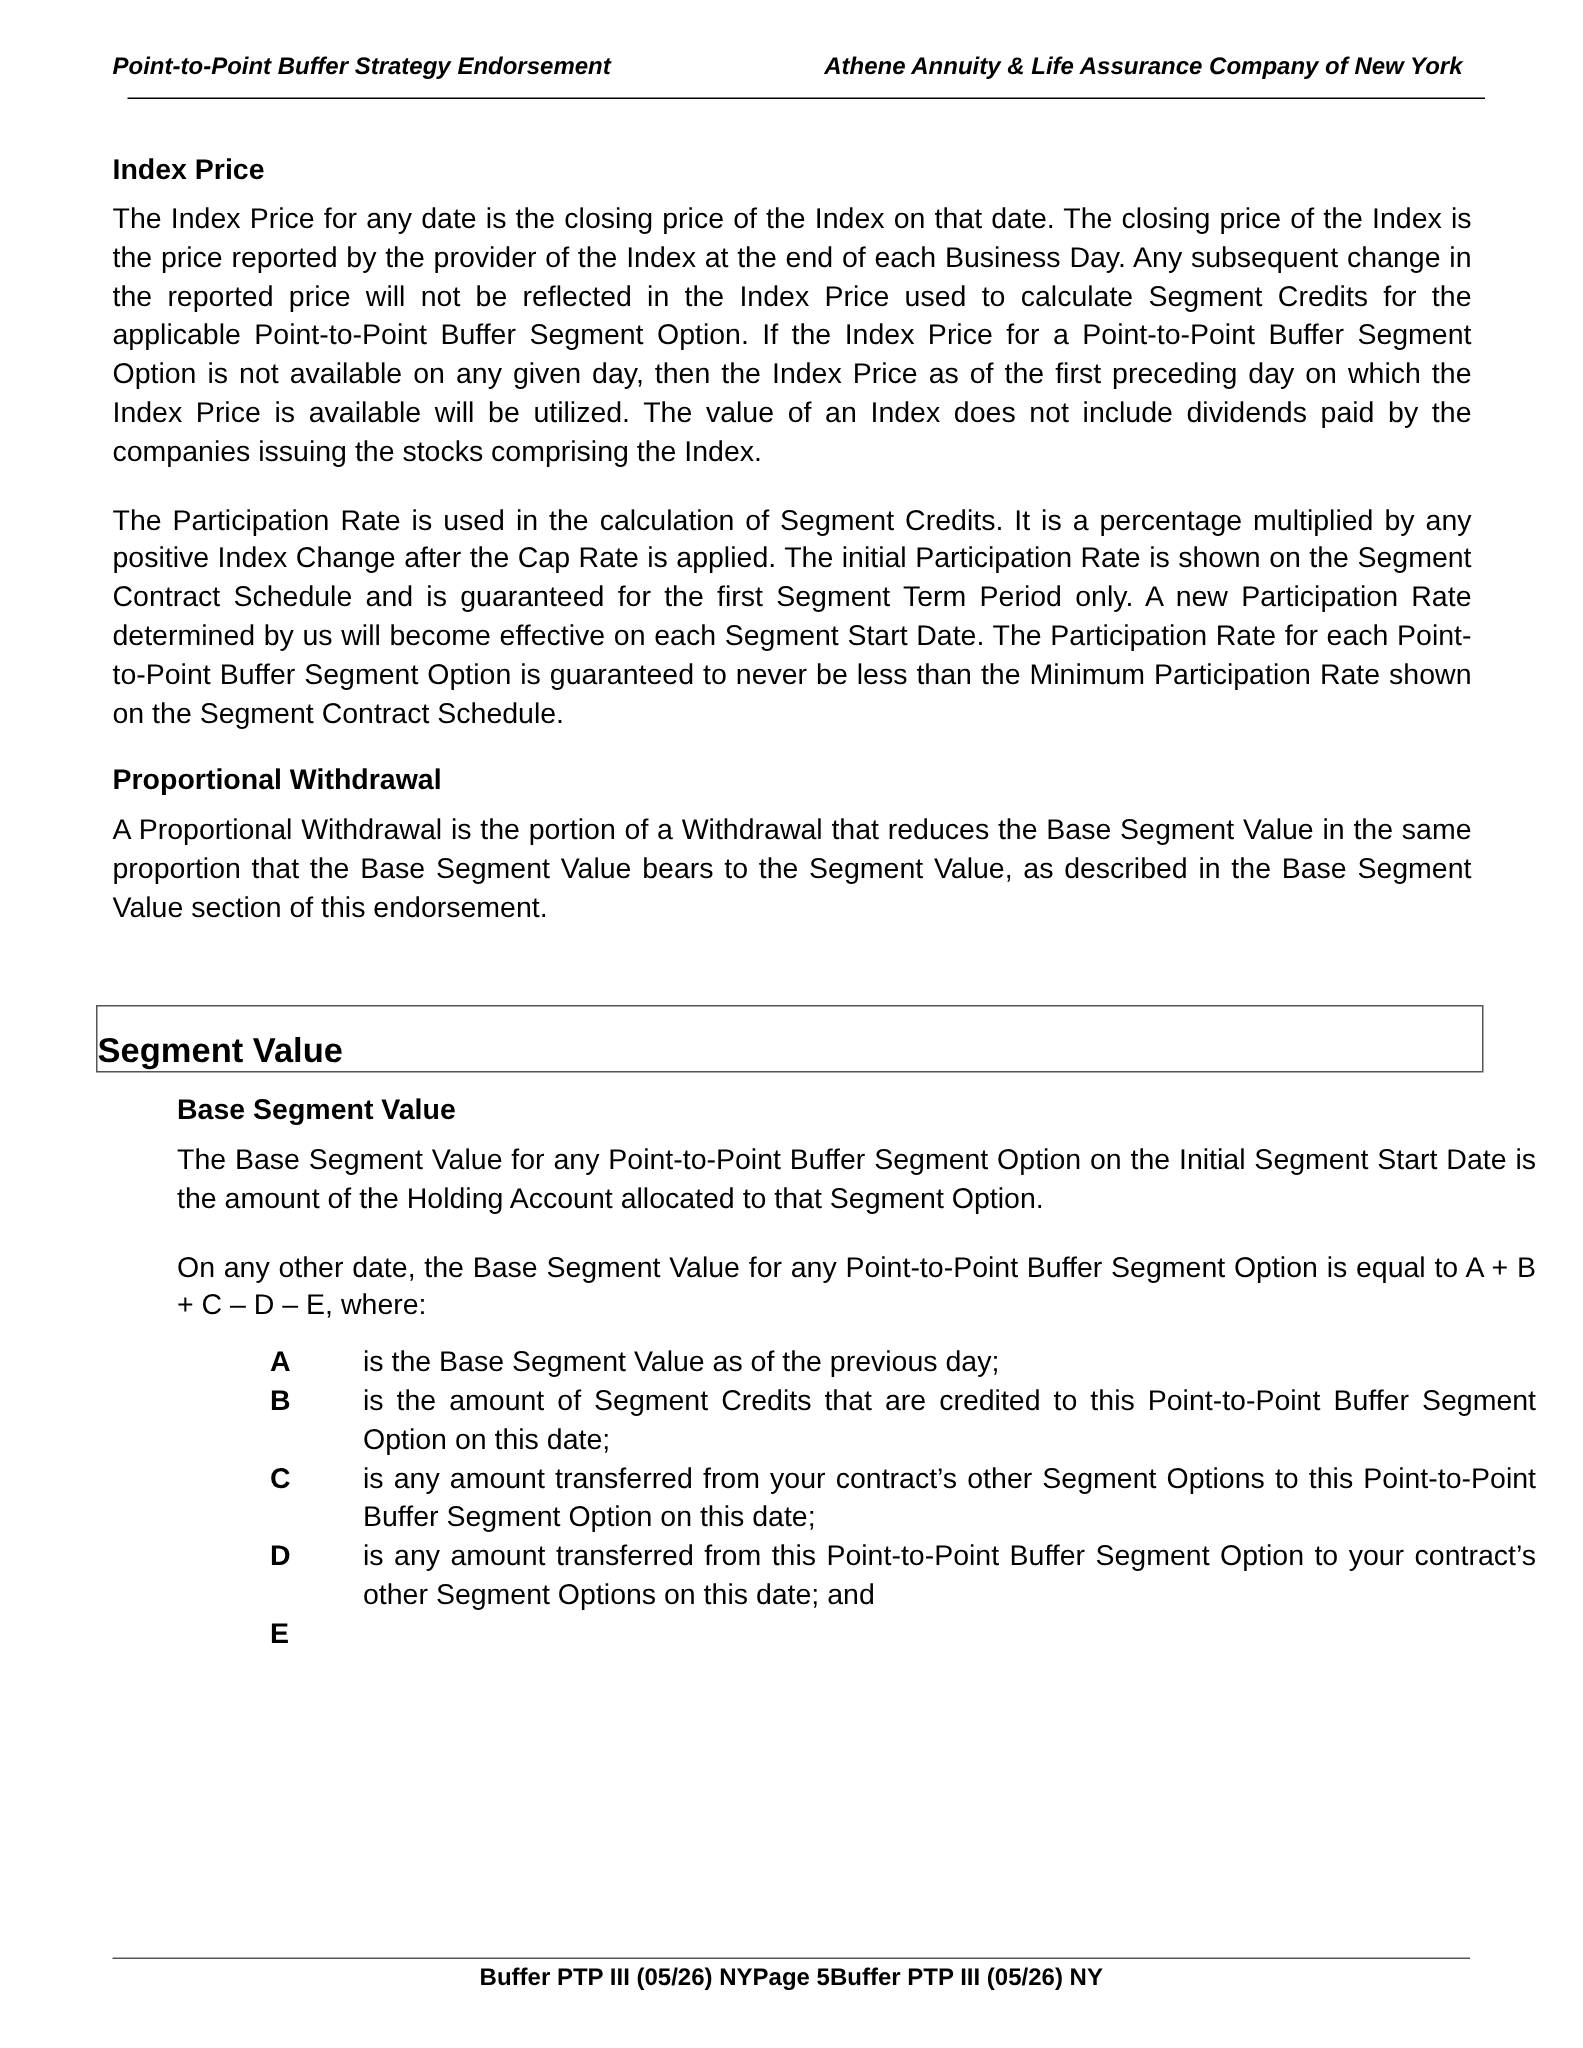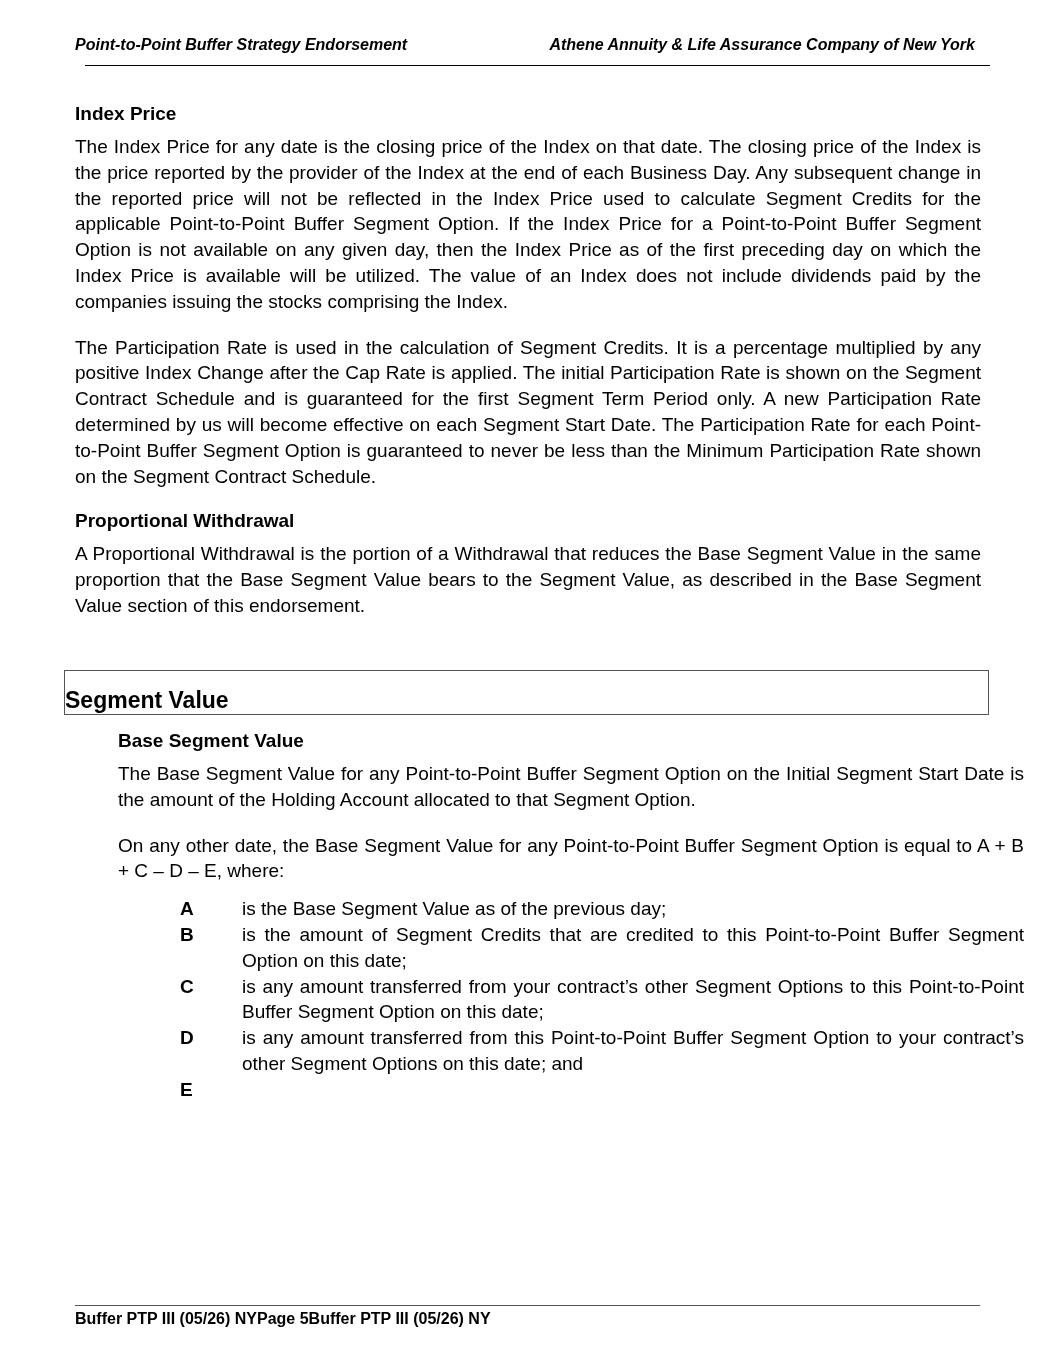--- a/index.html
+++ b/index.html
@@ -37,21 +37,21 @@
   .defs { margin: 0; padding: 0; list-style: none; }
   .def-row { display: flex; font-size: 19px; line-height: 25.8px; }
   .def-key { width: 62px; padding-left: 62px; font-weight: bold; flex: none; }
   .def-text { flex: 1; text-align: justify; }
   .footer-rule {
     position: absolute; left: 75px; right: 75px; top: 1305px;
     border-top: 1.5px solid #555;
   }
   .footer {
     position: absolute; left: 75px; right: 75px; top: 1310px;
-    display: flex; justify-content: flex-start;
+    display: flex; justify-content: center;
     font-size: 16px; font-weight: bold;
   }
 </style>
 </head>
 <body>
 
 <div class="header">
   <span>Point-to-Point Buffer Strategy Endorsement</span>
   <span>Athene Annuity &amp; Life Assurance Company of New York</span>
 </div>

